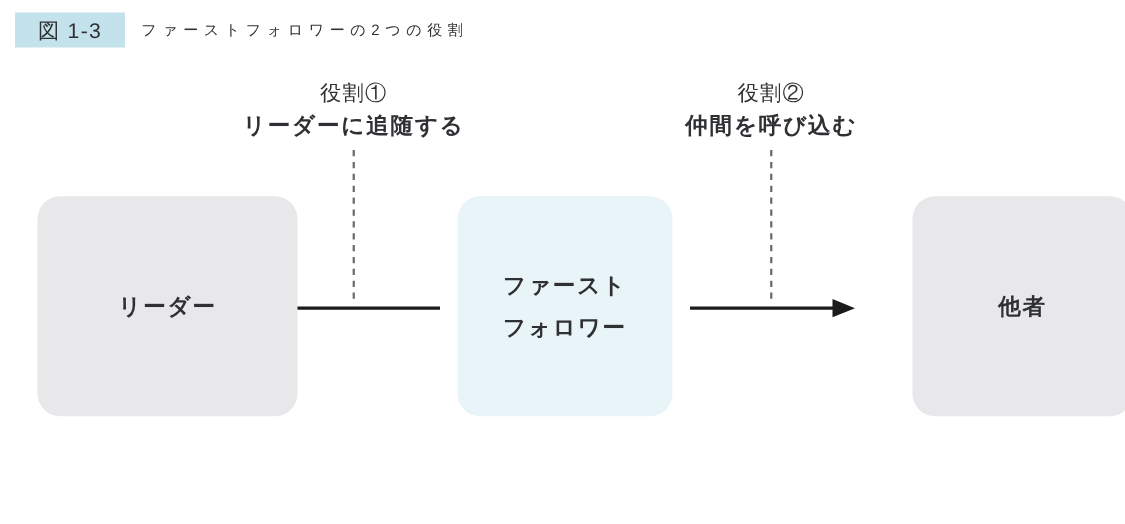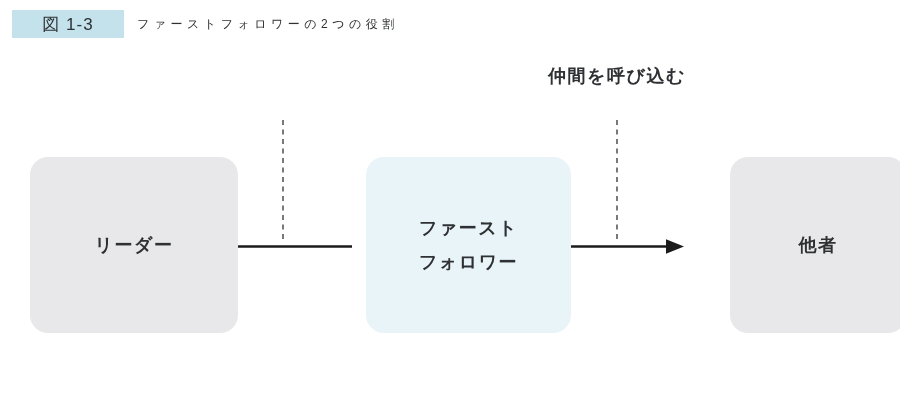--- a/index.html
+++ b/index.html
@@ -21,21 +21,21 @@
     position: absolute;
     left: 12px;
     top: 10px;
     display: flex;
     align-items: center;
   }
   .figure-badge {
     display: inline-flex;
     align-items: center;
     justify-content: center;
-    width: 112px;
+    width: 88px;
     height: 28px;
     background: var(--badge-bg, #c4e2ec);
     color: var(--text, #3a3d40);
     font-size: 17px;
     font-weight: 500;
     letter-spacing: 1px;
   }
   .figure-title {
     margin-left: 13px;
     font-size: 12px;
@@ -103,35 +103,40 @@
     align-items: center;
     justify-content: center;
     font-size: 18px;
     font-weight: 700;
     letter-spacing: 1.5px;
     color: var(--text, #2e3033);
     text-align: center;
   }
   .node-box .box-line { line-height: 34px; white-space: nowrap; }
   .box-left   { left: 30px;  width: 208px; background: var(--side-box-bg, #e8e8ea); }
-  .box-center { left: 366px; width: 205px; background: var(--center-box-bg, #e9f4f8); }
+  .box-center { left: 366px; width: 172px; background: var(--center-box-bg, #e9f4f8); }
   .box-right  { left: 730px; width: 176px; background: var(--side-box-bg, #e8e8ea); }
 </style>
 </head>
 <body>
 
 <div class="canvas">
 
   <div class="title-row">
     <span class="figure-badge">図 1-3</span>
     <span class="figure-title">ファーストフォロワーの2つの役割</span>
   </div>
 
+  <div class="role-group role-1">
+    <div class="role-tag">役割①</div>
+    <div class="role-desc">リーダーに追随する</div>
+  </div>
 
   <div class="role-group role-2">
+    <div class="role-tag">役割②</div>
     <div class="role-desc">仲間を呼び込む</div>
   </div>
 
   <svg class="connector-layer" viewBox="0 0 900 419" xmlns="http://www.w3.org/2000/svg">
     <line class="dash-line" x1="283" y1="120" x2="283" y2="243"></line>
     <line class="dash-line" x1="617" y1="120" x2="617" y2="243"></line>
 
     <line class="arrow-line" x1="352" y1="246.5" x2="233" y2="246.5"></line>
     <polygon class="arrow-head" points="216,246.5 234,239.2 234,253.8"></polygon>
 

